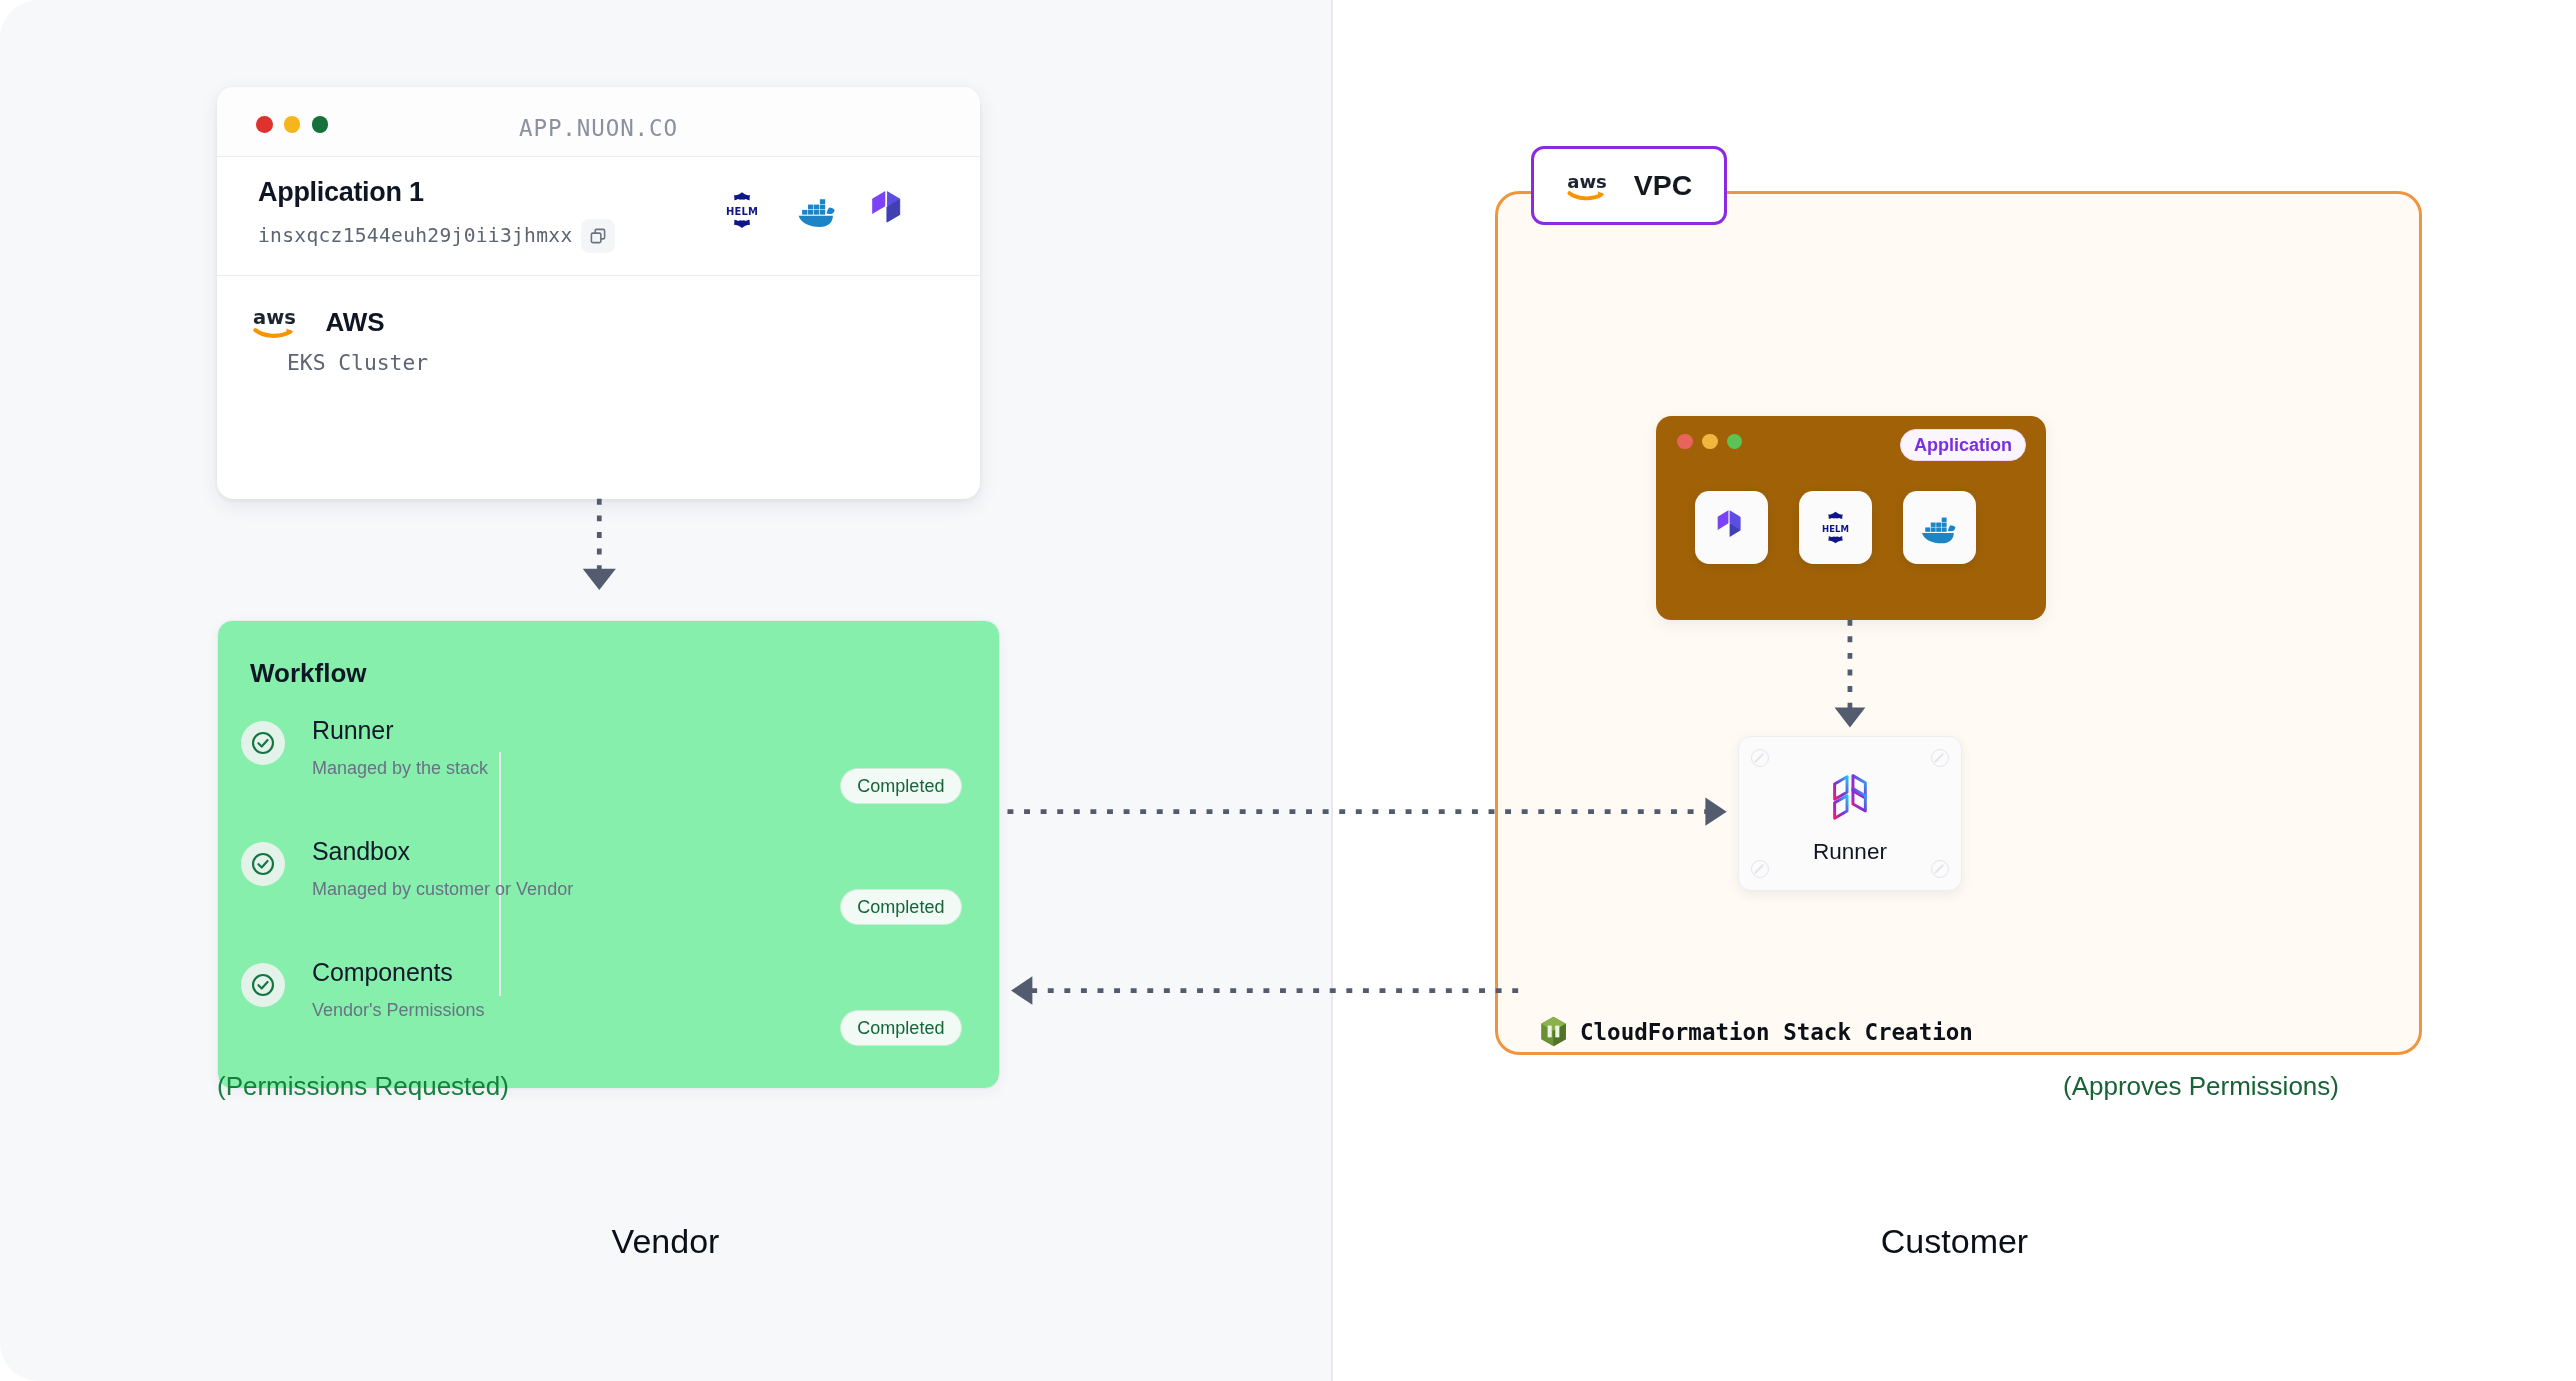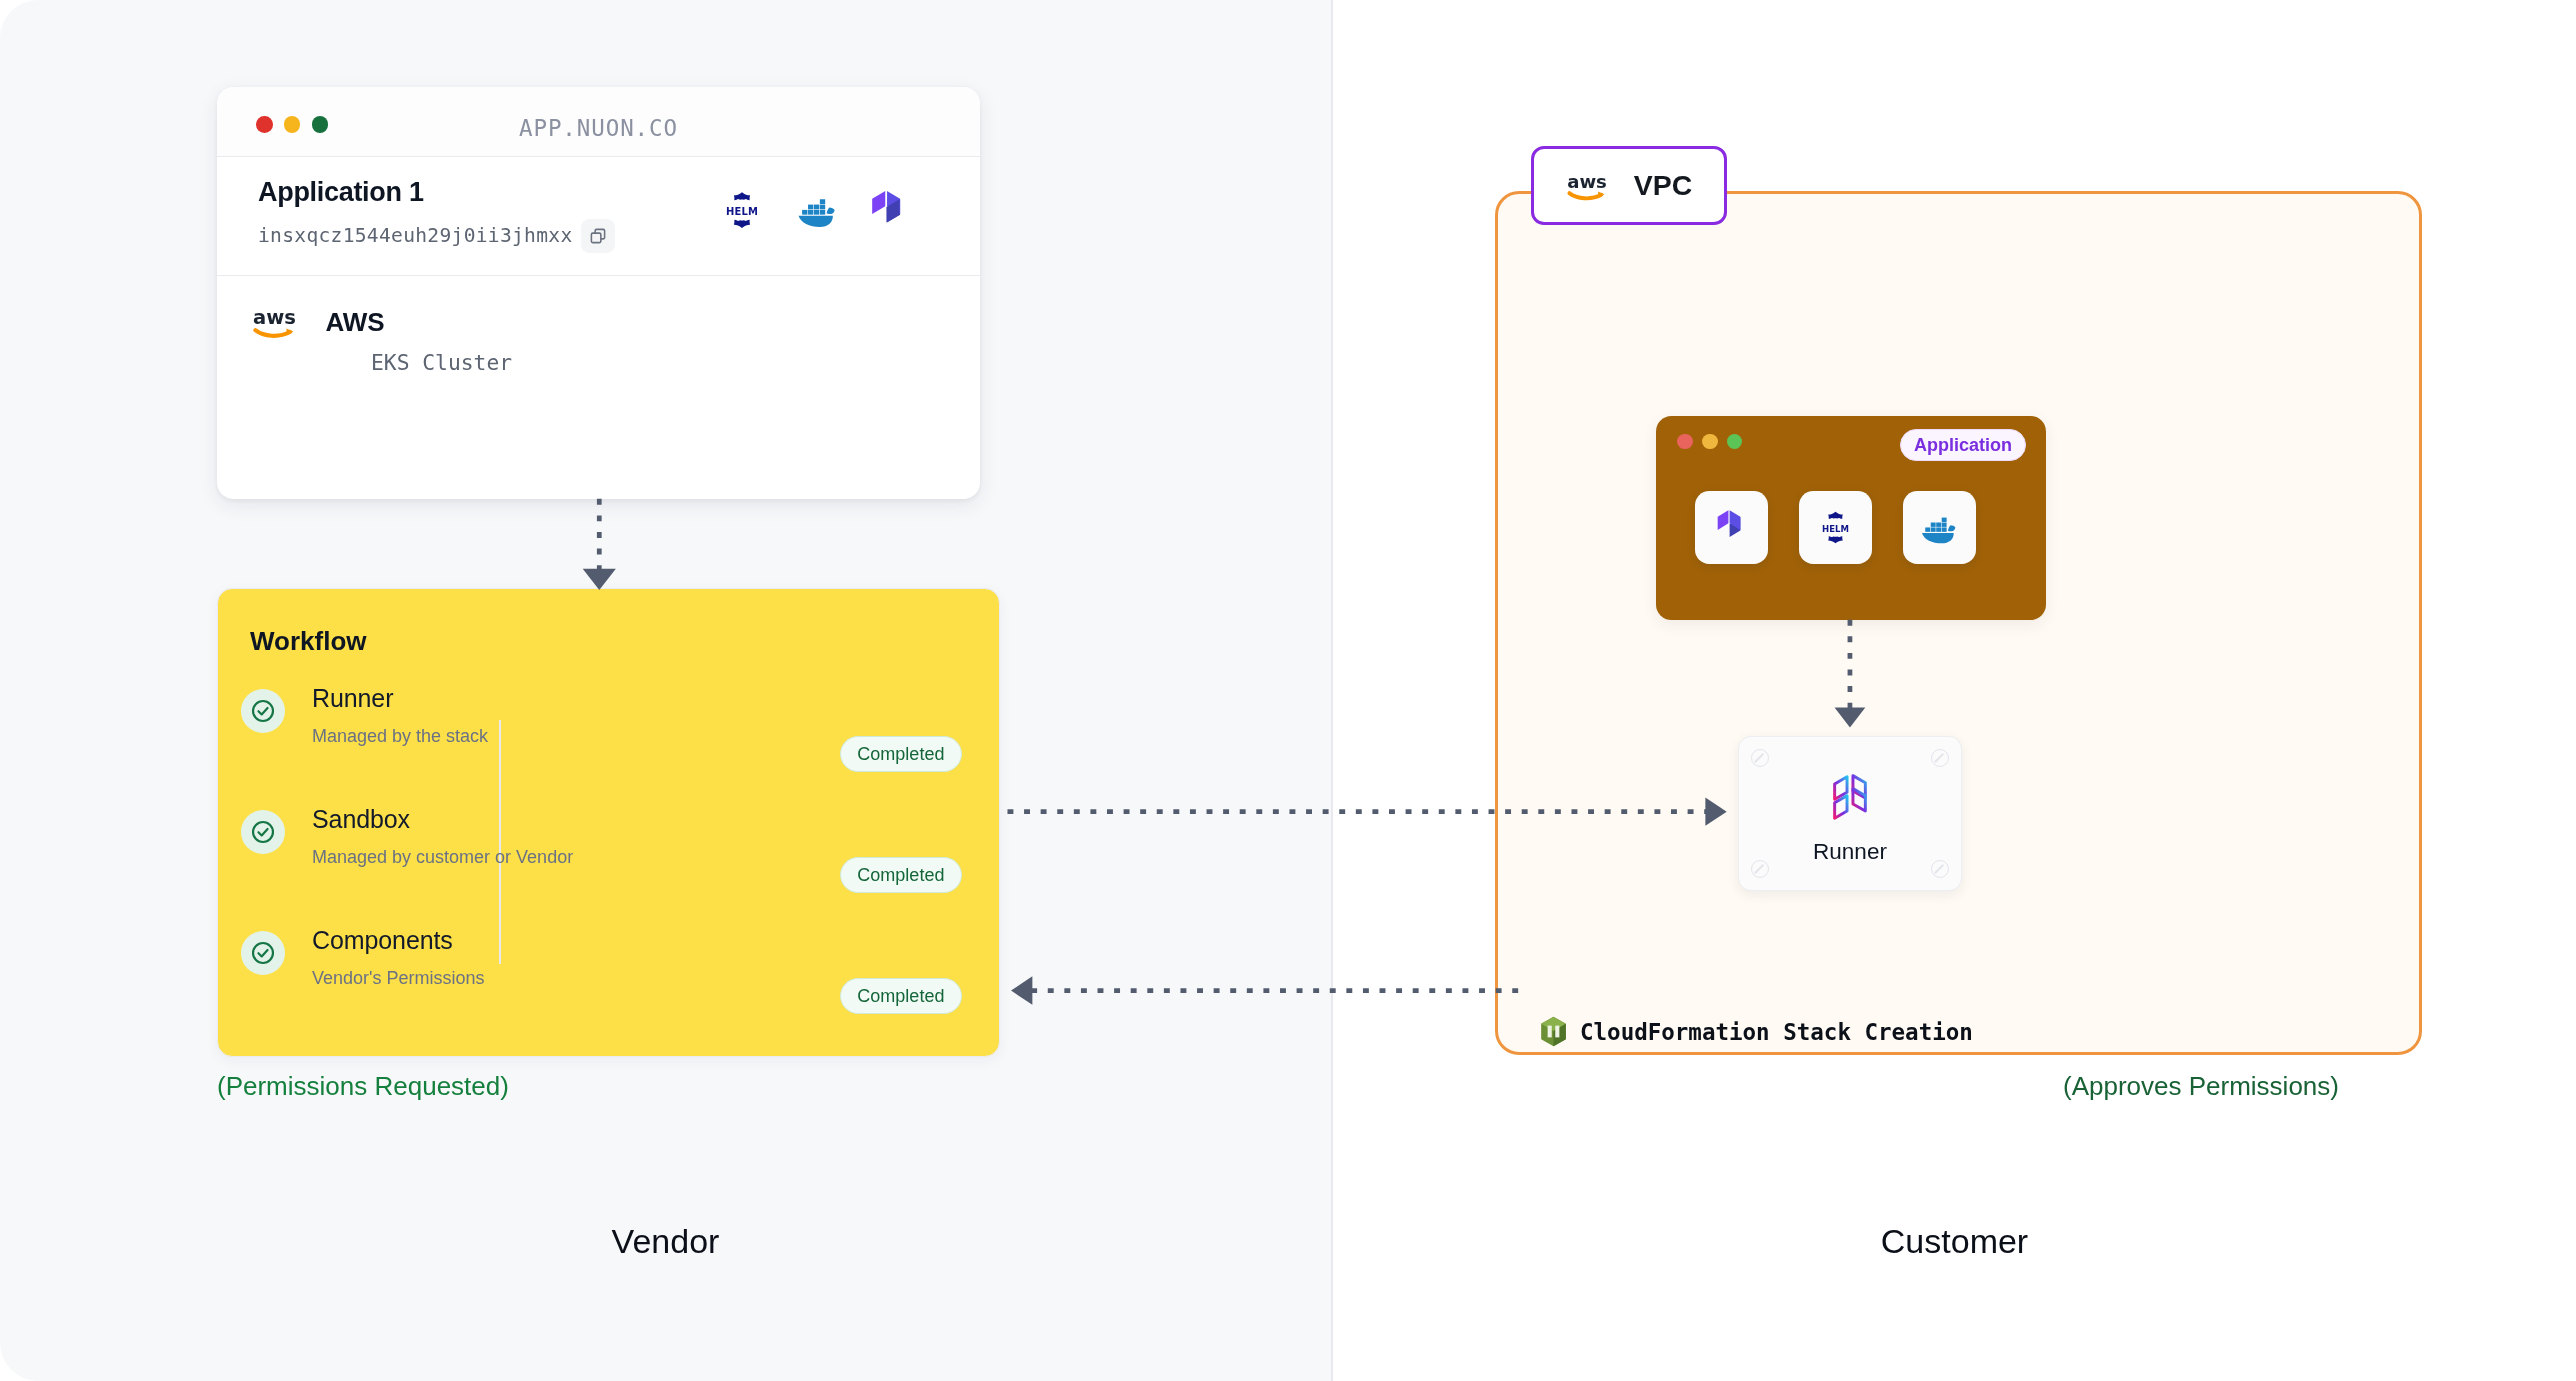--- a/index.html
+++ b/index.html
@@ -93,40 +93,40 @@
   .provider-row {
     position: relative;
     height: 142px;
     padding: 28.4px 0 0 36px;
     display: flex; align-items: flex-start;
   }
   .aws-block { display: flex; flex-direction: column; }
   .aws-top { display: flex; align-items: center; gap: 15.4px; }
   .aws-name { font-size: 26px; font-weight: 700; color: #0e1624; }
   .aws-sub {
-    margin-top: 8.3px; margin-left: 118px;
+    margin-top: 8.3px; margin-left: 34px;
     font-family: "DejaVu Sans Mono", monospace;
     font-size: 21.3px; color: #5d6472;
   }
   .create-install-btn {
     position: absolute; right: 40px; top: 36px;
     height: 62px; padding: 0 26px;
     background: #7e3ac6; color: #fff;
     border-radius: 10.7px;
     display: flex; align-items: center; gap: 13px;
     font-size: 24px; font-weight: 400;
     box-shadow: 0 3.6px 9.5px rgba(126,58,198,.30);
   }
 
   
   .workflow-card {
     position: absolute;
-    left: 217px; top: 588px;
+    left: 217px; top: 620px;
     width: 783px; height: 469px;
-    background: #fde047;
+    background: #86efac;
     border: 1.8px solid #eaecf1;
     border-radius: 15.4px;
     box-shadow: 0 3.6px 13px rgba(30,40,70,.05);
     padding: 37px 0 0 0;
   }
   .workflow-title {
     font-size: 26px; font-weight: 700; color: #0e1624;
     margin-left: 32px;
   }
   .wf-list { position: relative; margin-top: 27px; }

